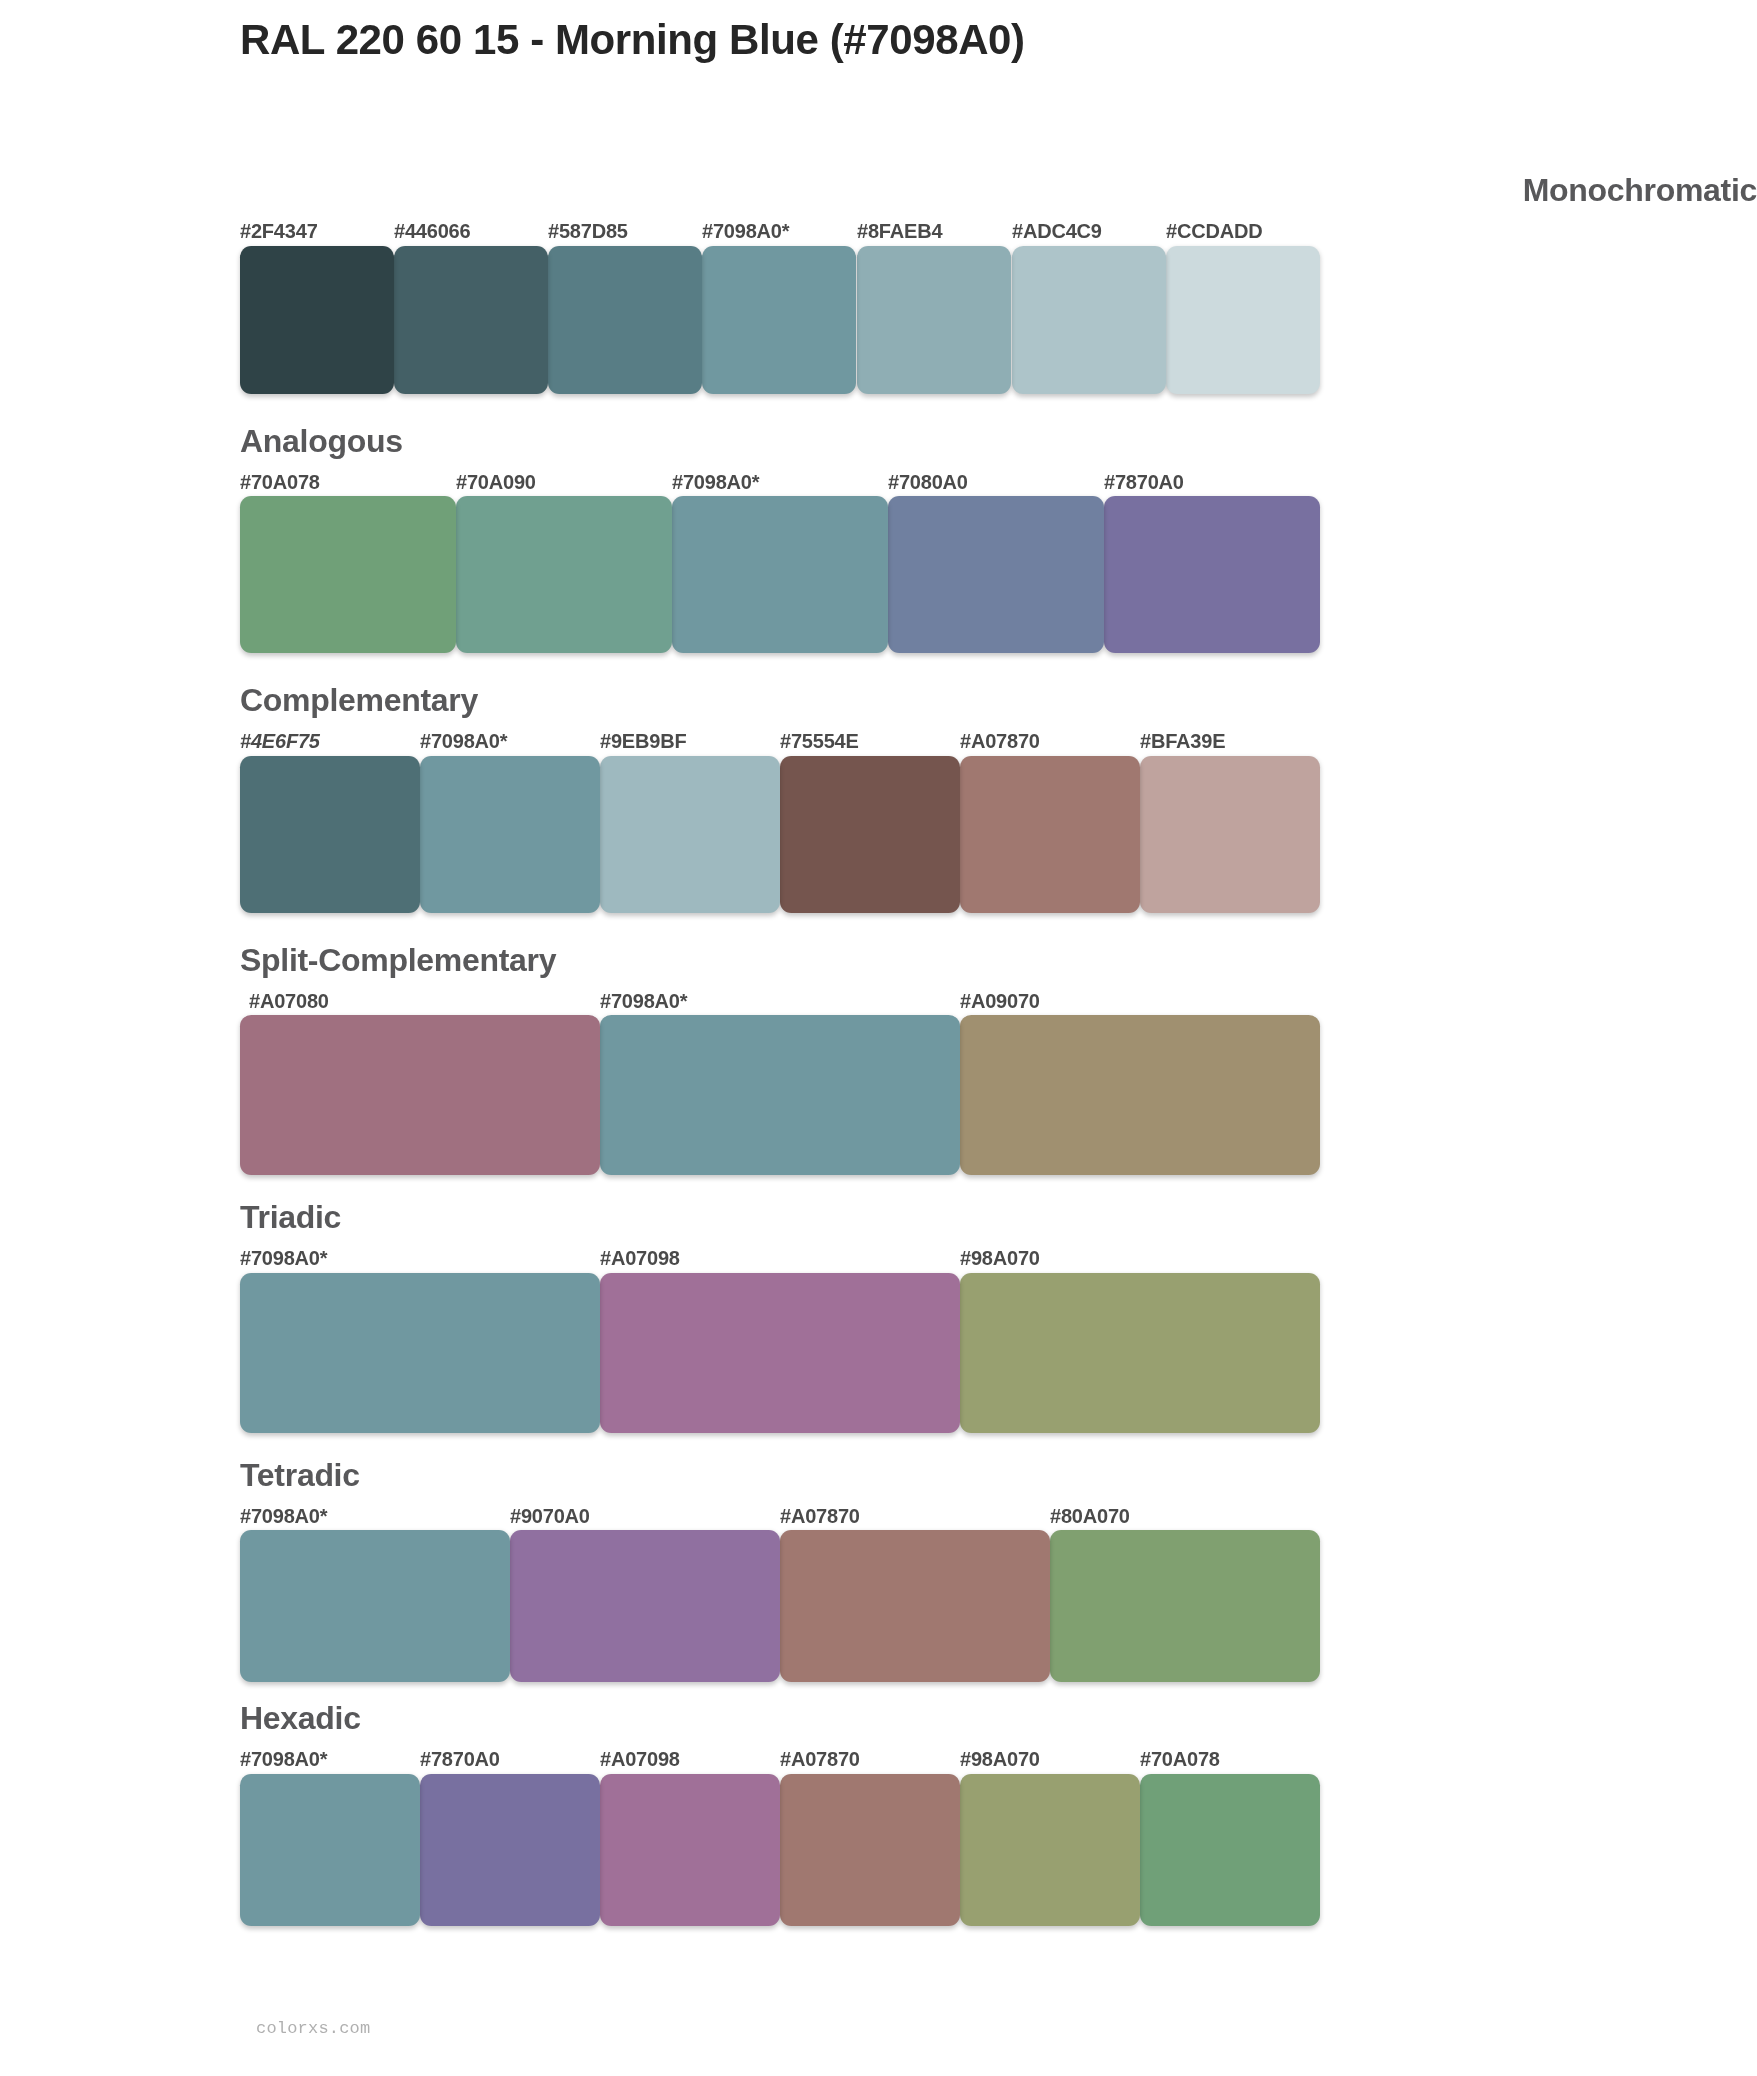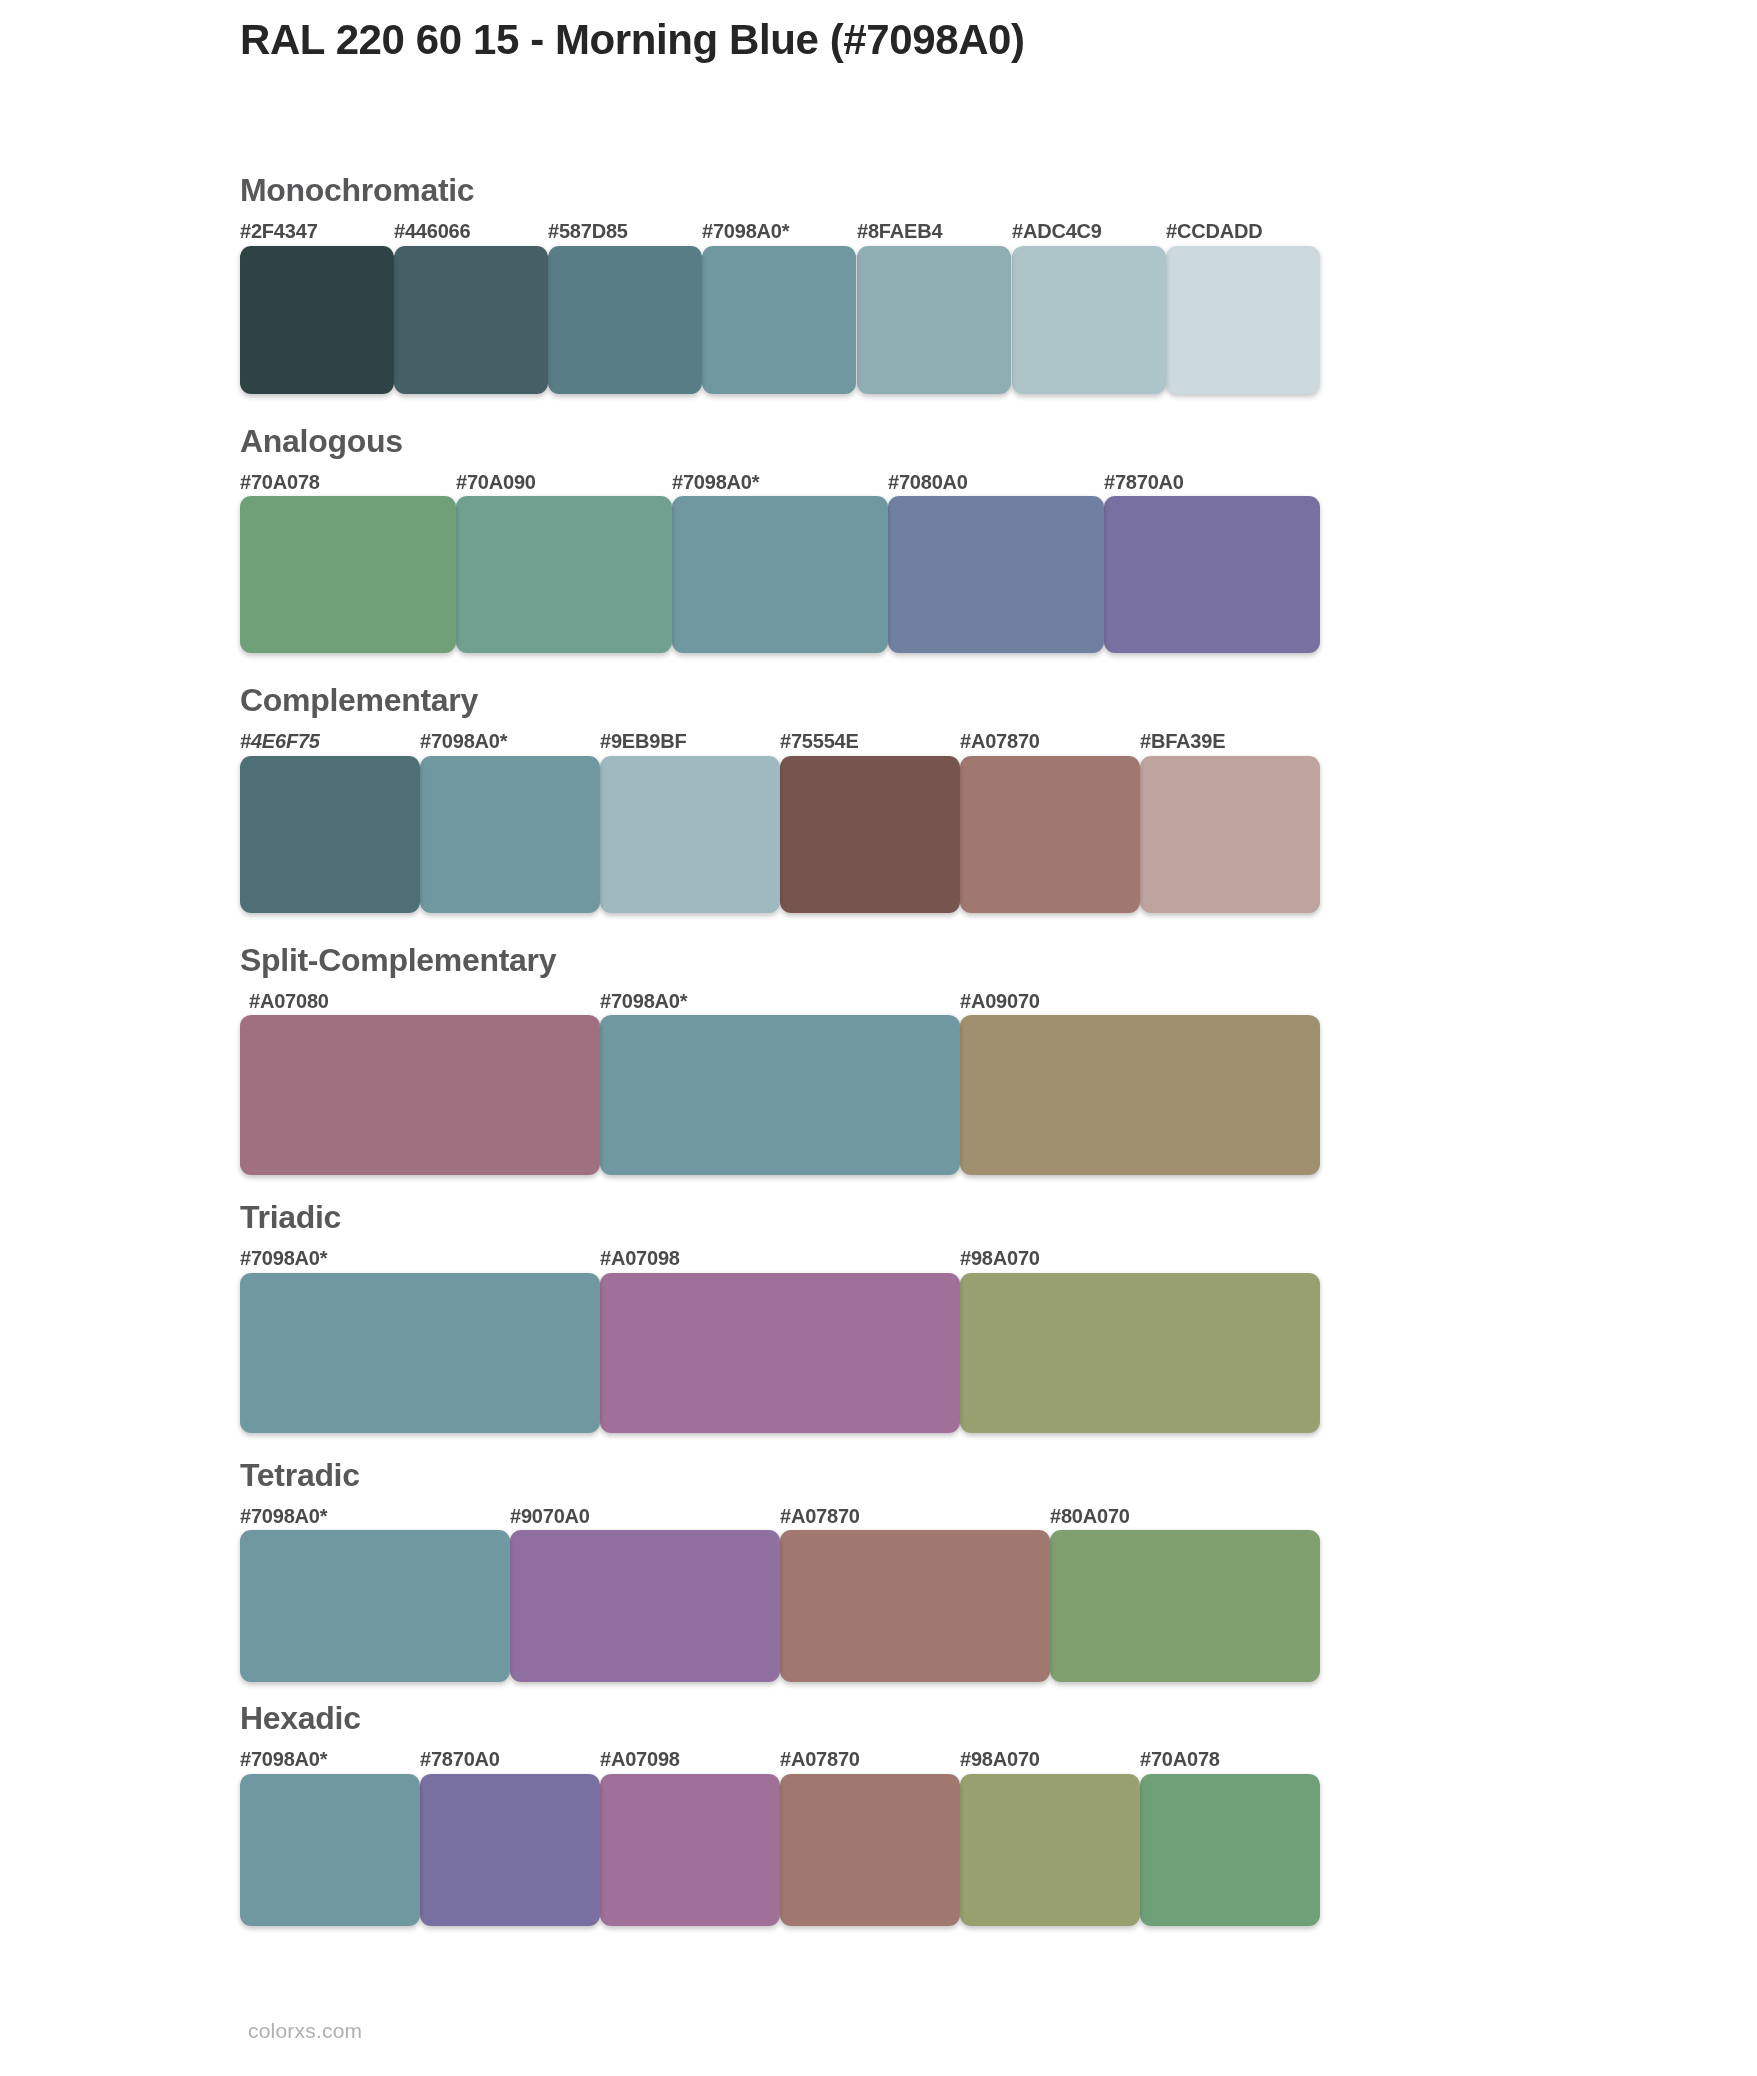--- a/index.html
+++ b/index.html
@@ -108,39 +108,39 @@
   .h-ana    { height: 157px; }
   .h-comp   { height: 157px; }
   .h-split  { height: 160px; }
   .h-tri    { height: 160px; }
   .h-tet    { height: 152px; }
   .h-hex    { height: 152px; }
 
   
   .footer {
     position: absolute;
-    left: 248px;
+    left: 256px;
     top: 2019px;
-    font-family: Liberation Sans, sans-serif;
-    font-size: 21px;
+    font-family: Liberation Mono, monospace;
+    font-size: 17px;
     color: #b0b0b0;
     letter-spacing: 0.2px;
   }
 </style>
 </head>
 <body>
 
 <div class="page">
 
   <div class="header">
     <div class="page-title">RAL 220 60 15 - Morning Blue (#7098A0)</div>
   </div>
 
   <div class="sections" id="sections-root">
-      <div class="section" style="margin-bottom: 29px;">
+      <div class="section" style="margin-bottom: 29px; text-align: right;">
         <div class="section-heading">Monochromatic</div>
         <div class="swatch-labels">
           <div class="swatch-label" style="left: 0px;">#2F4347</div>
           <div class="swatch-label" style="left: 154px;">#446066</div>
           <div class="swatch-label" style="left: 308px;">#587D85</div>
           <div class="swatch-label" style="left: 462px;">#7098A0*</div>
           <div class="swatch-label" style="left: 617px;">#8FAEB4</div>
           <div class="swatch-label" style="left: 772px;">#ADC4C9</div>
           <div class="swatch-label" style="left: 926px;">#CCDADD</div>
         </div>

